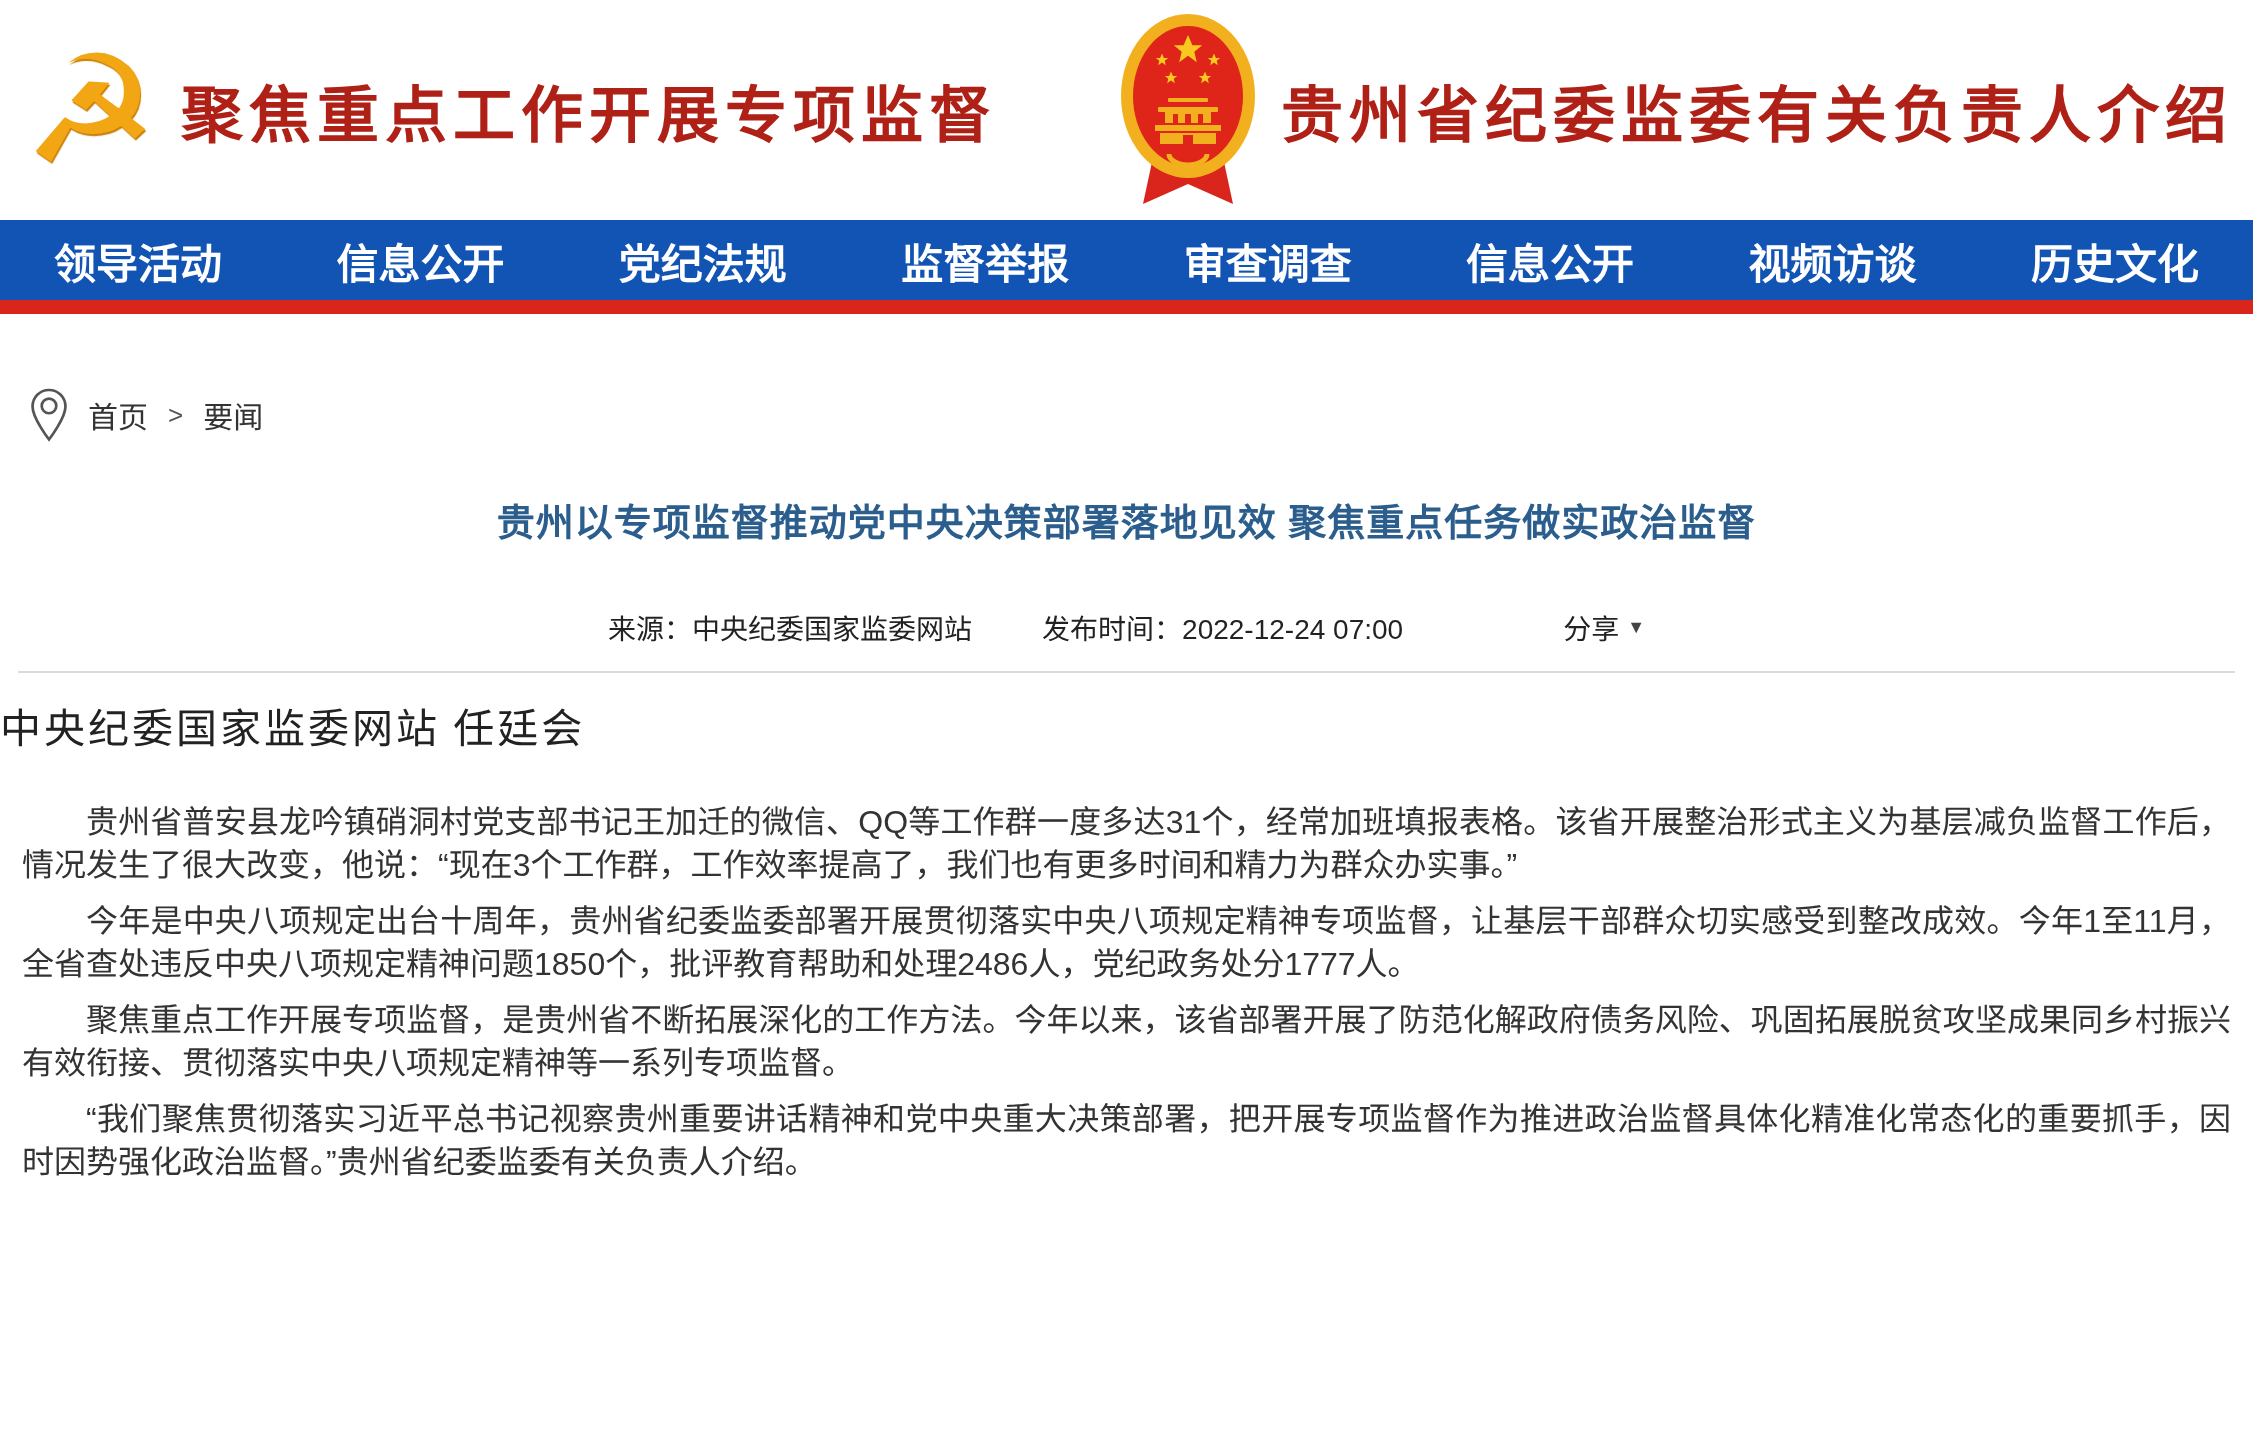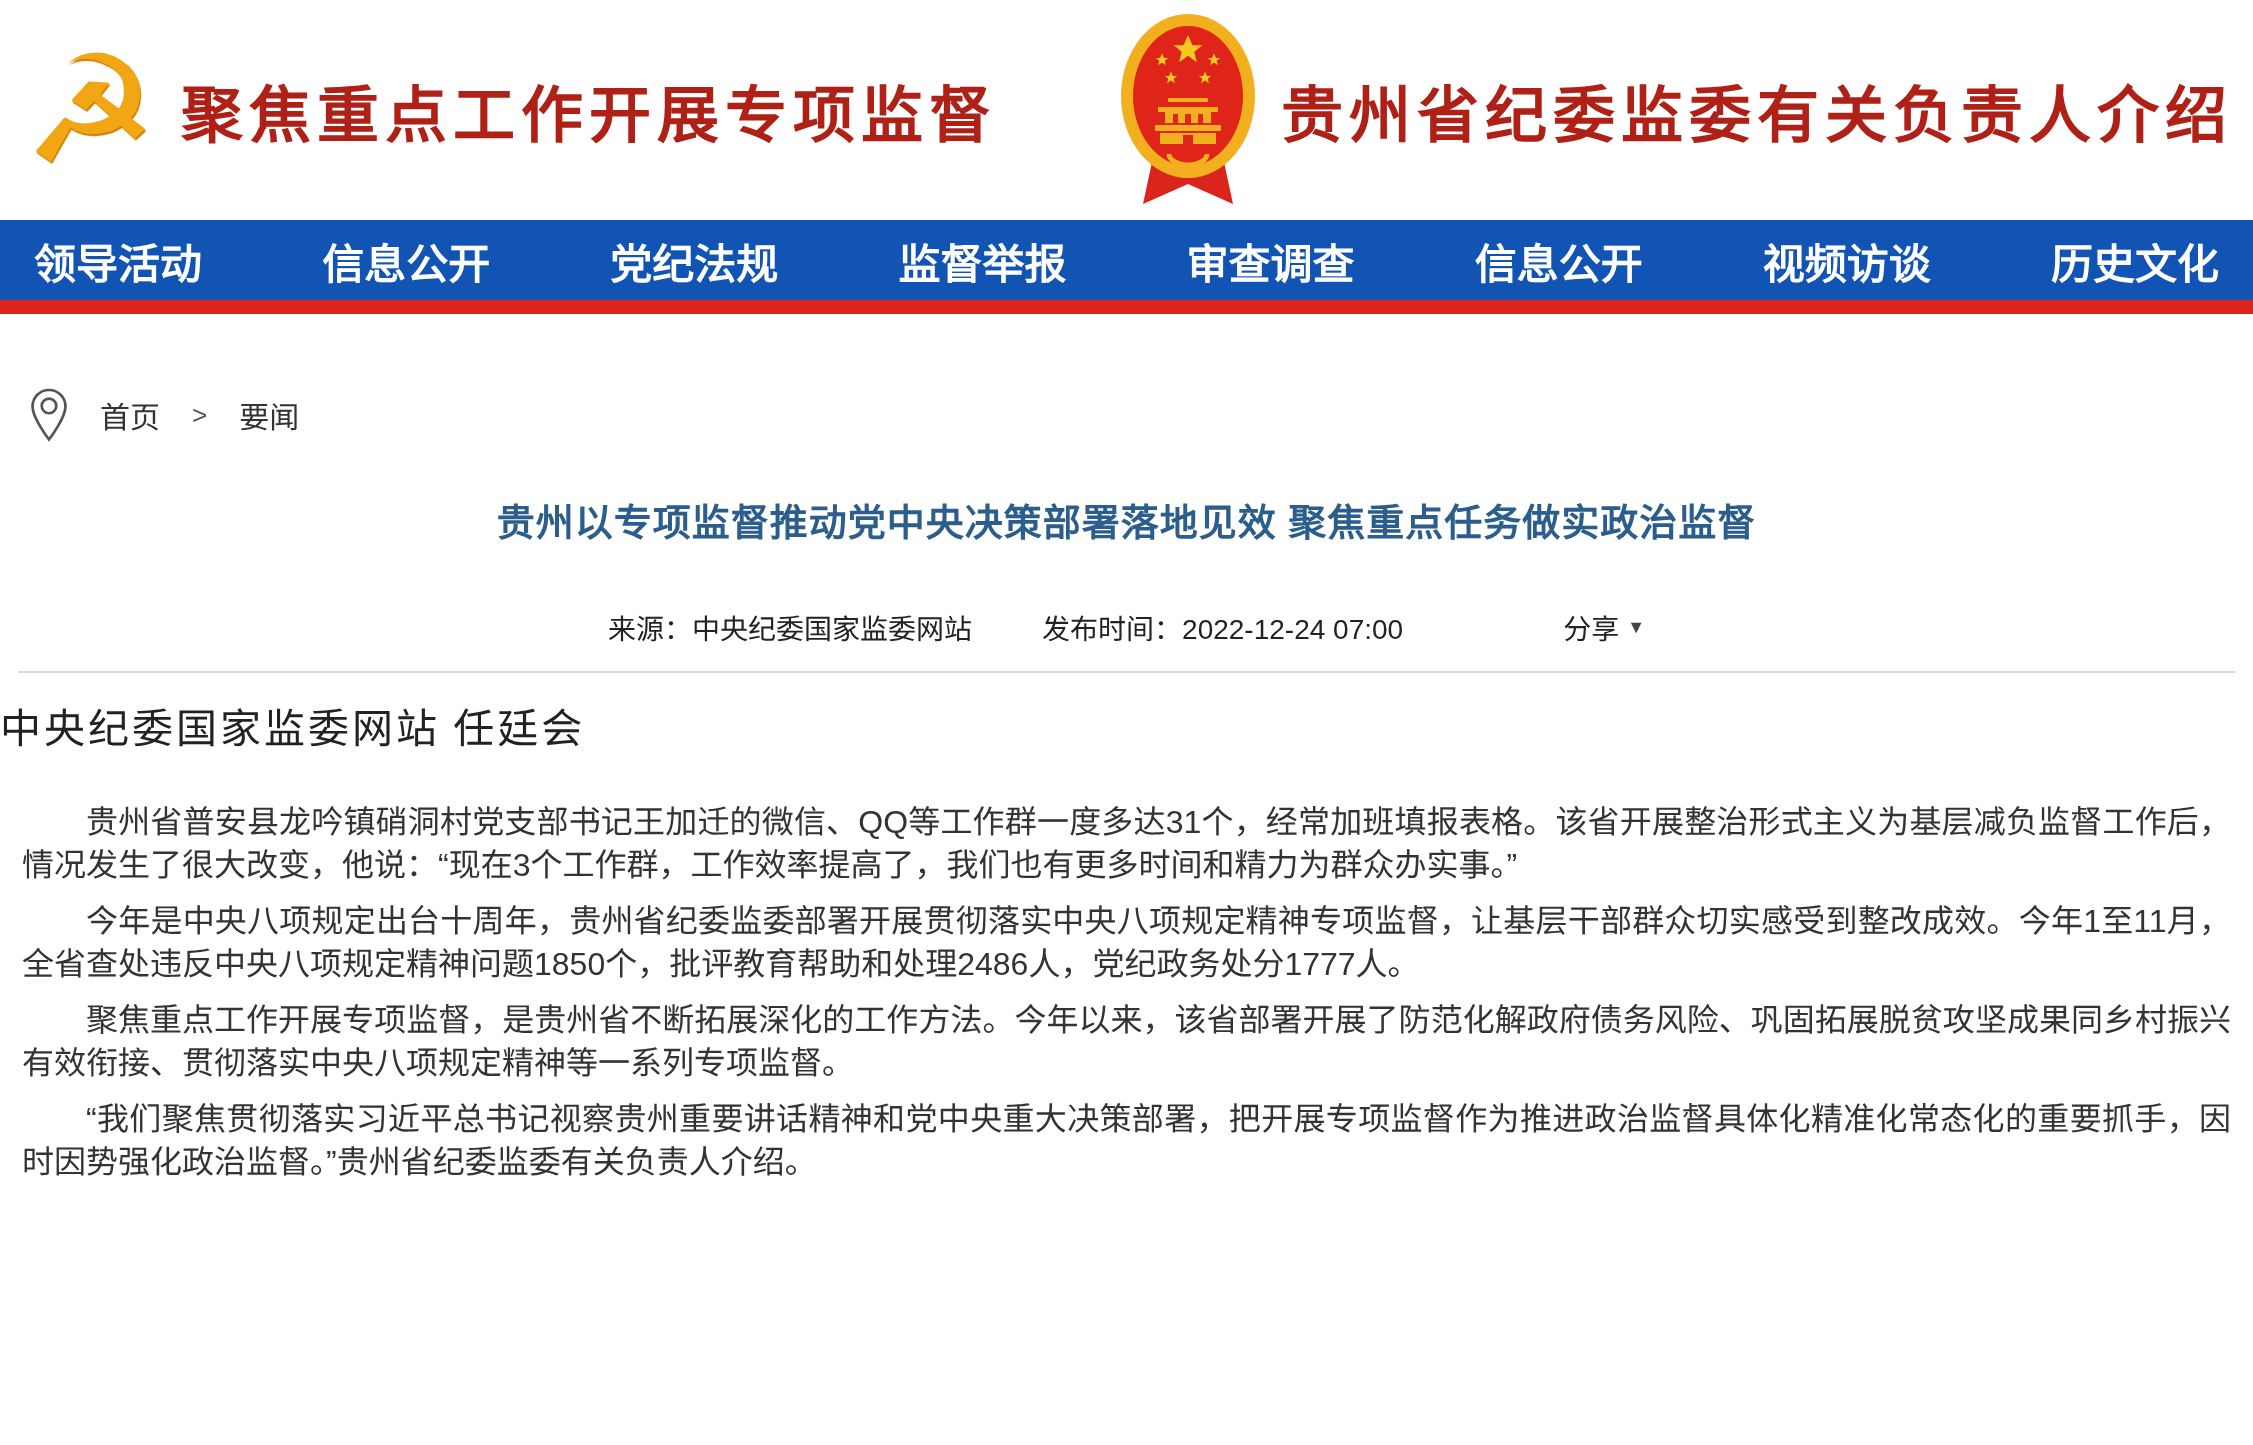--- a/index.html
+++ b/index.html
@@ -14,27 +14,27 @@
   .party-emblem { font-size:150px; line-height:150px; color:#F2A614; width:158px; text-align:center;
                   text-shadow:1px 2px 1px #c97f06; cursor:pointer; }
   .org-name { font-family:"Liberation Serif","DejaVu Serif",serif; font-weight:bold;
               color:#AF2116; font-size:62px; letter-spacing:6px; white-space:nowrap; cursor:pointer; }
   .org-left { margin-left:20px; }
   .national-emblem { margin-left:120px; flex:0 0 auto; cursor:pointer; }
   .org-right { margin-left:22px; }
 
   
   .main-nav { height:80px; background:#1254B4; display:flex; align-items:center;
-              justify-content:space-between; padding:0 34px; }
+              justify-content:space-between; padding:0 54px; }
   .nav-item { color:#ffffff; font-size:42px; font-weight:bold; white-space:nowrap;
               font-family:"Liberation Serif","DejaVu Serif",serif; cursor:pointer; text-decoration:none; }
   .accent-stripe { height:14px; background:#D9251C; }
 
   
-  .breadcrumb { margin:74px 0 0 30px; display:flex; align-items:center; gap:32px;
+  .breadcrumb { margin:74px 0 0 30px; display:flex; align-items:center; gap:20px;
                 font-size:30px; color:#333; }
   .breadcrumb .pin { display:inline-flex; }
   .crumb-link { cursor:pointer; }
   .crumb-sep { color:#555; font-size:26px; }
 
   
   .article-title { margin-top:50px; text-align:center; color:#2B5E8C;
                    font-size:38px; font-weight:bold; letter-spacing:1px; }
   .article-meta { margin-top:60px; display:flex; justify-content:center; align-items:center;
                   font-size:28px; color:#222; }

